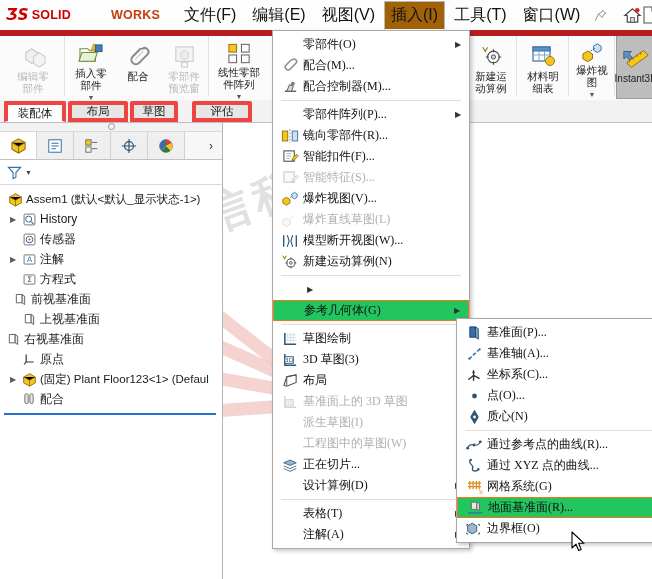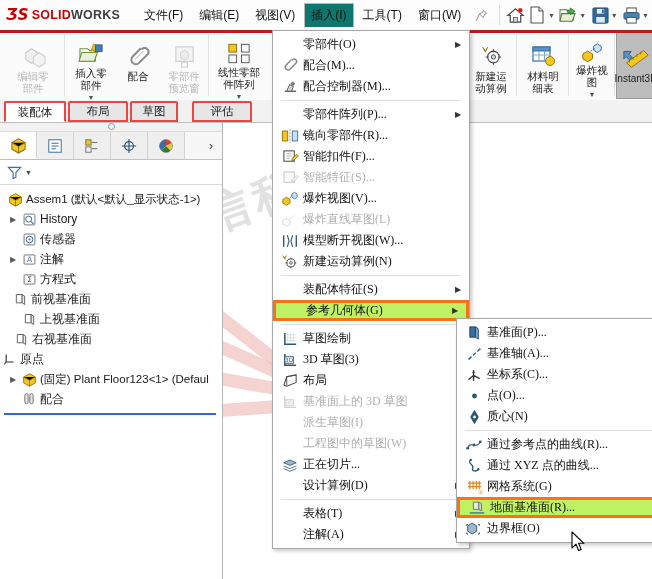--- a/index.html
+++ b/index.html
@@ -21,36 +21,36 @@
   .wm-fan{
     width:0;height:0;
   }
   .wm-ray{
     position:absolute;background:#f0c4c0;opacity:.75;border-radius:40px;
   }
 
   
   .menubar{
     position:absolute;left:0;top:0;width:652px;height:30px;
-    background:#fdfdfd;border-bottom:3px solid #b91c1c;z-index:20;
+    background:#fdfdfd;border-bottom:6px solid #b91c1c;z-index:20;
     display:flex;align-items:center;
   }
   .logo{
     display:flex;align-items:center;margin-left:6px;margin-right:16px;
     font-weight:700;font-size:12.5px;letter-spacing:.2px;
   }
   .logo .ds{color:#cc0000;font-size:15px;font-weight:700;font-style:italic;margin-right:3px;
      font-family:"DejaVu Sans",sans-serif;}
   .logo .solid{color:#cc0000;}
-  .logo .works{color:#404040;}
+  .logo .works{color:#c2410c;margin-left:40px;}
   .mitem{
-    padding:4px 7px;margin:0 1px;font-size:12px;color:#111;white-space:nowrap;cursor:default;
+    padding:4px 7px;margin:0 1px;font-size:16px;color:#111;white-space:nowrap;cursor:default;
   }
   .mitem.active{
-    background:#0f766e;border:1px solid #b8b8b8;border-bottom:1px solid #ffffff;
+    background:#a16207;border:1px solid #b8b8b8;border-bottom:1px solid #ffffff;
     padding:3px 6px;
   }
   .msep{width:1px;height:20px;background:#dcdcdc;margin:0 5px;}
   .pin{color:#8d8d8d;font-size:13px;padding:0 6px;}
   .qicon{width:22px;height:22px;display:inline-flex;align-items:center;justify-content:center;}
   .qcaret{font-size:7px;color:#555;margin:0 3px 0 0;}
 
   
   .ribbon{
     position:absolute;left:0;top:30px;width:652px;height:70px;
@@ -71,21 +71,21 @@
 
   
   .tabrow{
     position:absolute;left:0;top:100px;width:652px;height:22px;z-index:18;
     background:#f2f2f2;border-bottom:1px solid #bfbfbf;
   }
   .tab{
     position:absolute;top:1px;height:21px;box-sizing:border-box;
     display:flex;align-items:center;justify-content:center;
     font-size:11.5px;color:#1a1a1a;cursor:default;
-    background:#e6e6e6;border:2px solid #ef4444;border-radius:2px 2px 0 0;
+    background:#e6e6e6;border:4px solid #ef4444;border-radius:2px 2px 0 0;
   }
   .tab.on{background:#ffffff;border-bottom:1px solid #ffffff;font-weight:400;}
 
   
   .lpanel{
     position:absolute;left:0;top:122px;width:222px;height:457px;
     background:#ffffff;border-right:1px solid #b5b5b5;z-index:10;overflow:hidden;
   }
   .lp-handle{height:9px;background:#f2f2f2;border-bottom:1px solid #dadada;
     display:flex;align-items:center;justify-content:center;}
@@ -115,21 +115,21 @@
   
   .menu{
     position:absolute;background:#ffffff;border:1px solid #a8a8a8;
     box-shadow:2px 2px 4px rgba(0,0,0,.22);z-index:40;padding:3px 0;box-sizing:border-box;
   }
   .mrow{
     display:flex;align-items:center;height:21px;font-size:12px;color:#111;
     padding:0 4px;cursor:default;position:relative;box-sizing:border-box;
   }
   .mrow.dis{color:#b0b0b0;}
-  .mrow.hl{border:3px solid #f97316;background:#bef264;}
+  .mrow.hl{border:1px solid #f97316;background:#22c55e;}
   .mrow .mi{width:26px;min-width:26px;display:flex;align-items:center;justify-content:center;}
   .mrow .mt{flex:1;white-space:nowrap;font-family:Liberation Serif, serif;}
   .mrow .ar{width:14px;text-align:center;font-size:8px;color:#333;}
   .mrow.dis .ar{color:#c0c0c0;}
   .mdiv{height:1px;background:#dedede;margin:3px 8px;}
 
   .cursor{position:absolute;z-index:60;pointer-events:none;}
   svg{display:block;}
 </style>
 </head>
@@ -490,31 +490,31 @@
     <div class="trow" style="padding-left:20px">
       <span class="ticon">
         <svg width="15" height="15" viewBox="0 0 18 18">
             <path d="M4 3 h7 v10 h-7 Z" fill="#fff" stroke="#5a5a5a" stroke-width="1.1"></path>
             <path d="M11 3 l3 2 v10 l-3-2 Z" fill="#ededed" stroke="#5a5a5a" stroke-width="1.1"></path>
           </svg>
       </span>
       <span class="tlabel">上视基准面</span>
     </div>
 
-    <div class="trow" style="padding-left:12px">
+    <div class="trow" style="padding-left:4px">
       <span class="ticon">
         <svg width="15" height="15" viewBox="0 0 18 18">
             <path d="M4 3 h7 v10 h-7 Z" fill="#fff" stroke="#5a5a5a" stroke-width="1.1"></path>
             <path d="M11 3 l3 2 v10 l-3-2 Z" fill="#ededed" stroke="#5a5a5a" stroke-width="1.1"></path>
           </svg>
       </span>
       <span class="tlabel">右视基准面</span>
     </div>
 
-    <div class="trow" style="">
+    <div class="trow" style="padding-left:20px">
       <span class="ticon">
         <svg width="15" height="15" viewBox="0 0 18 18">
             <path d="M5 3 v9 h9" fill="none" stroke="#333" stroke-width="1.4"></path>
             <path d="M5 12 l-2.5 3" stroke="#333" stroke-width="1.4"></path>
           </svg>
       </span>
       <span class="tlabel">原点</span>
     </div>
 
     <div class="trow" style="padding-left:6px">
@@ -659,21 +659,20 @@
         </svg>
     </span>
     <span class="mt">新建运动算例(N)</span>
     <span class="ar"></span>
   </div>
 
   <div class="mdiv"></div>
 
   <div class="mrow">
     <span class="mi"></span>
-    <span class="mt">装配体特征(S)</span>
     <span class="ar">▶</span>
   </div>
 
   <div class="mrow hl">
     <span class="mi"></span>
     <span class="mt">参考几何体(G)</span>
     <span class="ar">▶</span>
   </div>
 
   <div class="mdiv"></div>

